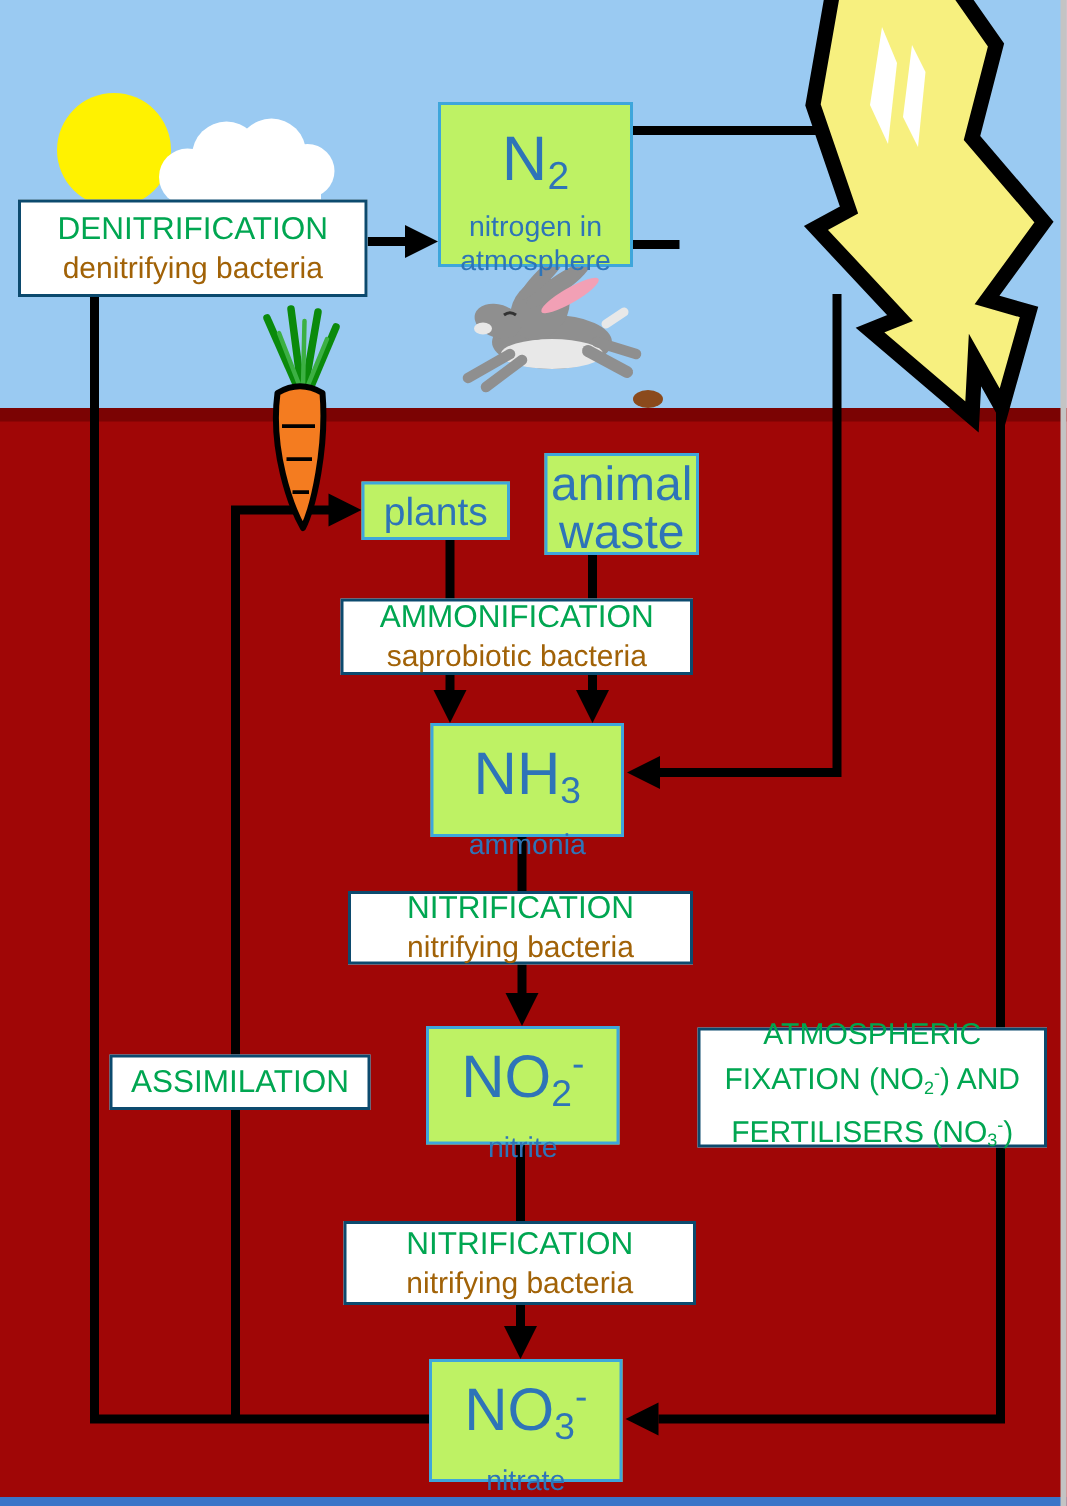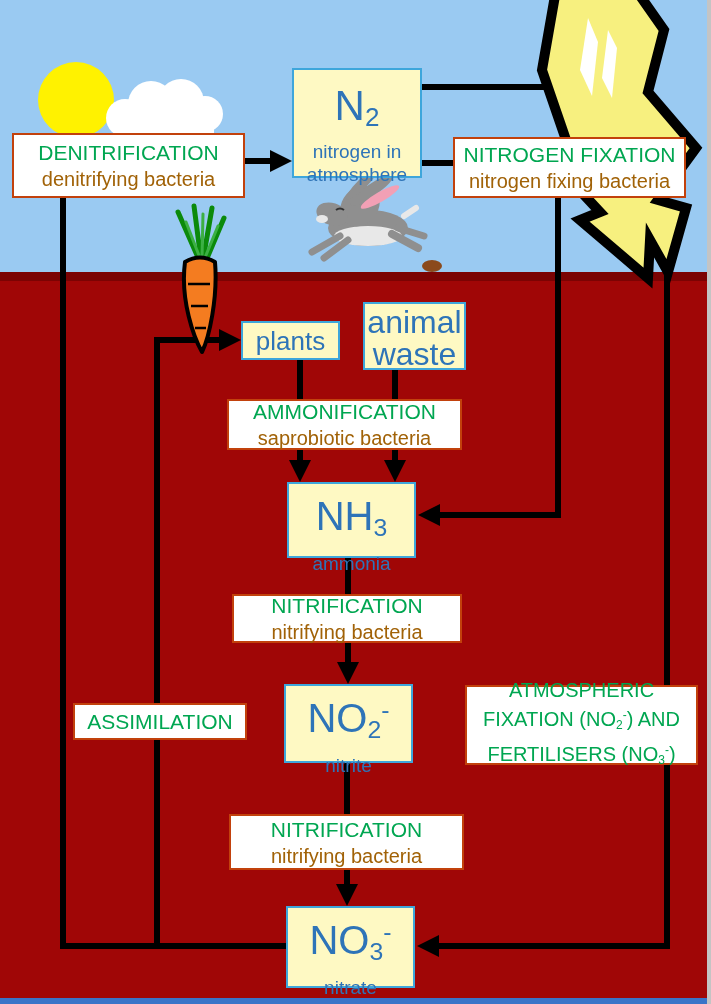--- a/index.html
+++ b/index.html
@@ -10,37 +10,37 @@
   
   .sky{position:absolute;left:0;top:0;width:711px;height:272px;background:#9ACAF2;}
   .soil{position:absolute;left:0;top:272px;width:711px;height:732px;background:#A00606;}
   .soil-band{position:absolute;left:0;top:272px;width:711px;height:9px;background:#7B0303;}
   .bottom-strip{position:absolute;left:0;top:998px;width:711px;height:6px;background:#3A74C8;}
   .right-strip{position:absolute;right:0;top:0;width:4px;height:1004px;background:#C4C4C4;z-index:6;}
   
   svg.art{position:absolute;left:0;top:0;z-index:1;}
   
   .chembox{
-    position:absolute;z-index:3;background:#fef9c3;border:2px solid #3EA6DB;
+    position:absolute;z-index:3;background:#bef264;border:2px solid #3EA6DB;
     color:#2E74B8;text-align:center;box-sizing:border-box;
   }
   .formula{font-size:42px;line-height:46px;}
   .formula sub{font-size:62%;vertical-align:-6px;}
   .formula sup{font-size:62%;vertical-align:14px;}
   .sublabel{font-size:19px;line-height:23px;}
   .box-n2{left:292px;top:68px;width:130px;height:110px;padding-top:4px;}
   .box-plants{left:241px;top:321px;width:99px;height:39px;font-size:26px;line-height:37px;}
   .box-waste{left:363px;top:302px;width:103px;height:68px;font-size:32px;line-height:32px;padding-top:2px;}
   .box-nh3{left:287px;top:482px;width:129px;height:76px;}
   .box-no2{left:284px;top:684px;width:129px;height:79px;}
   .box-no3{left:286px;top:906px;width:129px;height:82px;}
   .box-nh3 .formula,.box-no2 .formula,.box-no3 .formula{font-size:40px;line-height:48px;}
   
   .whitebox{
-    position:absolute;z-index:4;background:#ffffff;border:2px solid #c2410c;
+    position:absolute;z-index:4;background:#ffffff;border:2px solid #0c4a6e;
     text-align:center;box-sizing:border-box;display:flex;flex-direction:column;justify-content:center;
   }
   .wb-title{color:#00A651;font-size:21px;line-height:27px;}
   .wb-sub{color:#a16207;font-size:20px;line-height:26px;}
   .wb-title sub,.wb-sub sub{font-size:60%;vertical-align:-3px;}
   .wb-title sup,.wb-sub sup{font-size:60%;vertical-align:7px;}
   .wb-denit{left:12px;top:133px;width:233px;height:65px;}
   .wb-nfix{left:453px;top:137px;width:233px;height:61px;}
   .wb-ammon{left:227px;top:399px;width:235px;height:51px;}
   .wb-nitr1{left:232px;top:594px;width:230px;height:49px;}
@@ -168,24 +168,20 @@
   <div class="chembox box-no3">
     <div class="formula"><span>NO</span><sub>3</sub><sup>-</sup></div>
     <div class="sublabel">nitrate</div>
   </div>
 
   <div class="whitebox wb-denit">
     <div class="wb-title">DENITRIFICATION</div>
     <div class="wb-sub">denitrifying bacteria</div>
   </div>
 
-  <div class="whitebox wb-nfix">
-    <div class="wb-title">NITROGEN FIXATION</div>
-    <div class="wb-sub">nitrogen fixing bacteria</div>
-  </div>
 
   <div class="whitebox wb-ammon">
     <div class="wb-title">AMMONIFICATION</div>
     <div class="wb-sub">saprobiotic bacteria</div>
   </div>
 
   <div class="whitebox wb-nitr1">
     <div class="wb-title">NITRIFICATION</div>
     <div class="wb-sub">nitrifying bacteria</div>
   </div>

